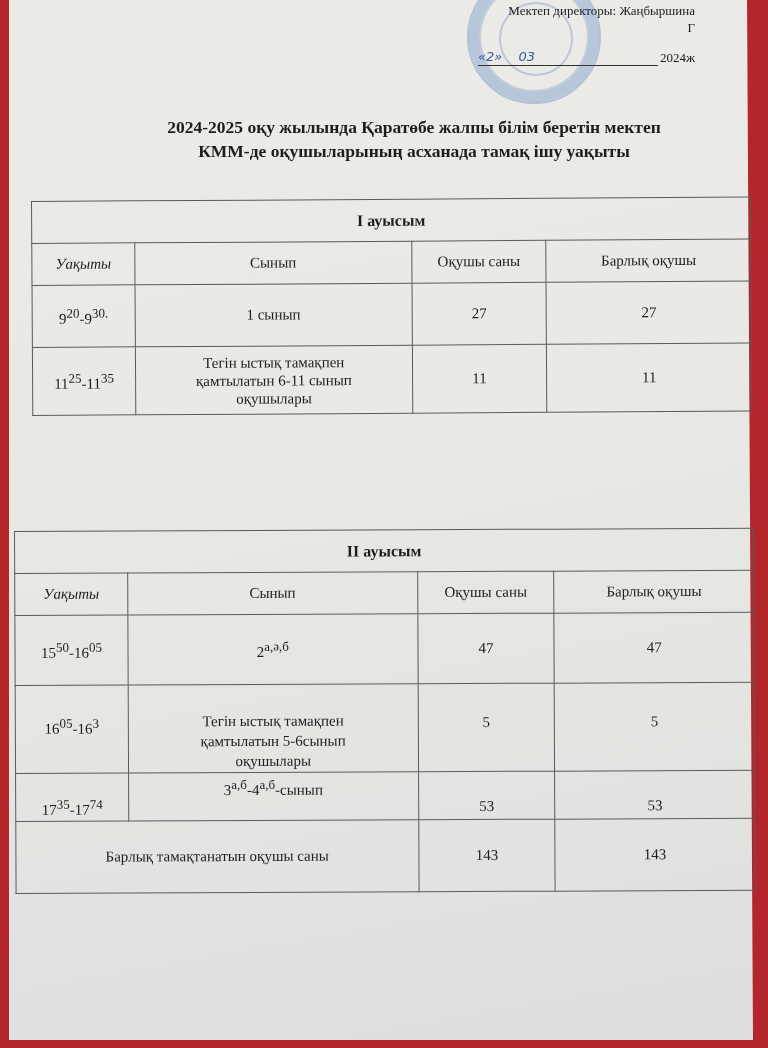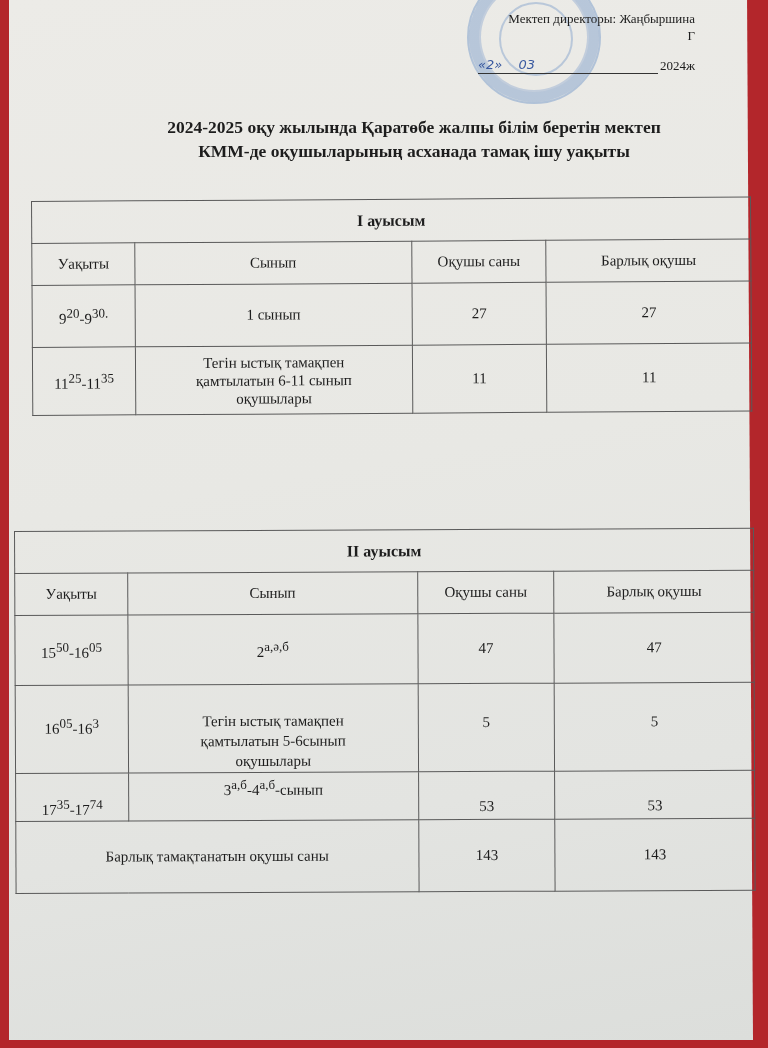--- a/index.html
+++ b/index.html
@@ -21,40 +21,40 @@
     position:absolute; left:458px; top:-30px; width:130px; height:130px;
     border-radius:50%;
     border:2px solid rgba(70,120,190,0.35);
     box-shadow:inset 0 0 0 10px rgba(90,140,200,0.10), inset 0 0 0 12px rgba(70,120,190,0.25);
   }
   .stamp-inner {
     position:absolute; left:30px; top:30px; width:70px; height:70px; border-radius:50%;
     border:2px solid rgba(70,120,190,0.3);
   }
   .approval {
-    position:absolute; right:58px; top:2px; text-align:right; font-size:13px; line-height:17px;margin-top:8px;
+    position:absolute; right:58px; top:2px; text-align:right; font-size:13px; line-height:17px;
   }
   .approval .sig-line { display:inline-block; width:180px; border-bottom:1px solid #333; margin-right:2px; vertical-align:bottom; text-align:left; }
   .approval .hand { font-style:italic; color:#3a5aa0; font-family:"DejaVu Sans", sans-serif; font-size:13px; }
   .title {
     position:absolute; left:60px; width:690px; top:115px;
     text-align:center; font-weight:bold; font-size:17.5px; line-height:24px;
   }
   table.sched {
     position:absolute; border-collapse:collapse; background:transparent;
     font-size:15px;
   }
   table.sched td {
     border:1px solid #5a5a5a; padding:0 6px; text-align:center; vertical-align:middle;
   }
   #t1 { left:31px; top:201px; width:720px; transform:rotate(-0.35deg); transform-origin:left top; }
   #t2 { left:14px; top:531px; width:740px; transform:rotate(-0.25deg); transform-origin:left top; }
   .shift-title { font-weight:bold; font-size:16px; height:41px; }
   .hdr td { height:41px; }
-  .left { text-align:center; }
+  .left { text-align:center;font-style:italic; }
   sup { font-size:13px; }
 </style>
 </head>
 <body>
 
 <div class="paper">
   <div class="stamp">
       <div class="stamp-inner"></div>
     </div>
 

